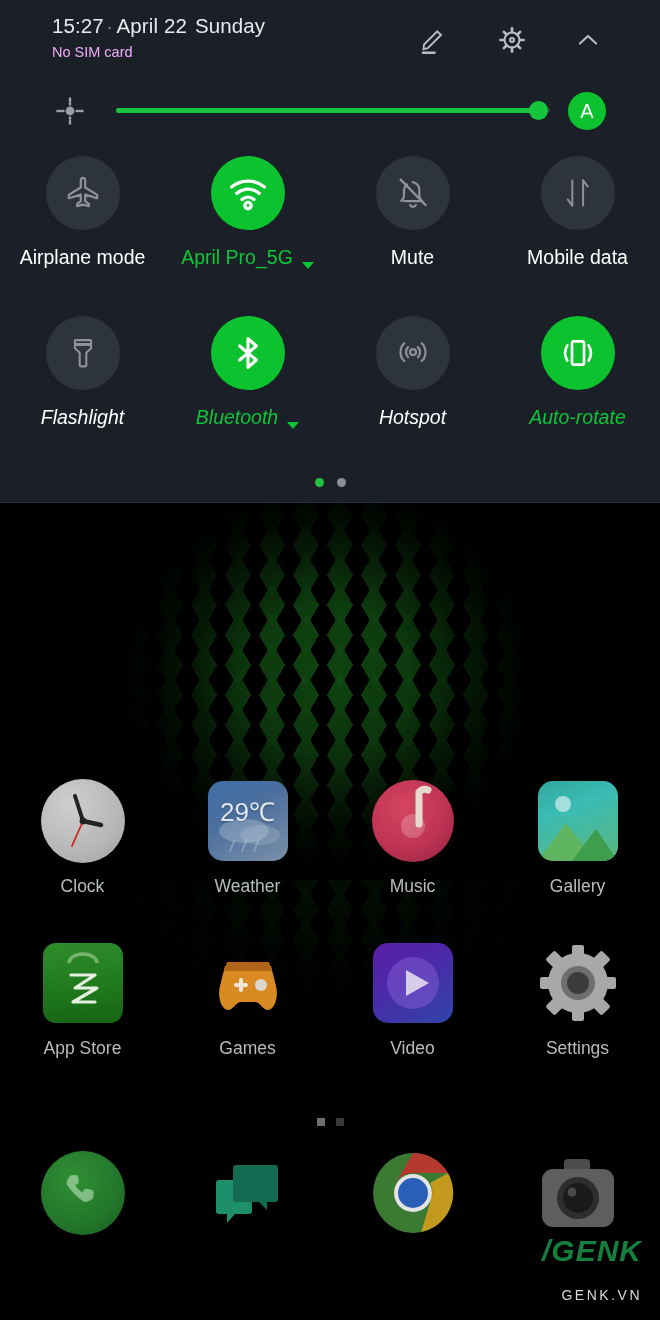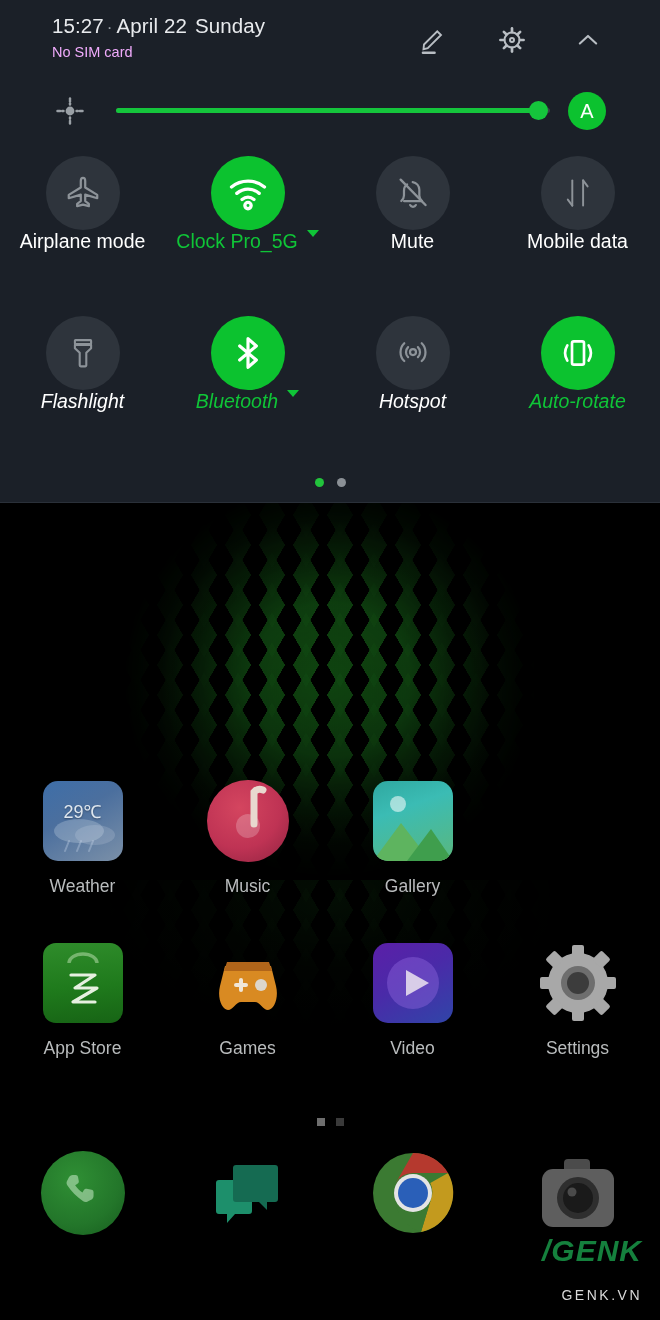--- a/index.html
+++ b/index.html
@@ -170,22 +170,23 @@
   }
   .tile-circle {
     width: 74px; height: 74px;
     border-radius: 50%;
     background: #2e343c;
     display: flex; align-items: center; justify-content: center;
     margin-top: 4px;
   }
   .tile.on .tile-circle { background: #0cc22f; }
   .tile-label-wrap {
+    margin-top: 16px;
     display: flex;
-    align-items: flex-start;
+    align-items: flex-end;
     justify-content: center;
     white-space: nowrap;
   }
   .tile-label {
     color: #ffffff;
     font-size: 19.5px;
     line-height: 23px;
   }
   .tile.on .tile-label { color: #0fc537; }
   .tile-caret {
@@ -240,21 +241,21 @@
     position: relative;
     box-shadow: 0 1px 3px rgba(0,0,0,0.6);
   }
   .ic-weather {
     width: 80px; height: 80px; border-radius: 15px;
     background: linear-gradient(150deg, #3e6ea8 0%, #4b6f9e 40%, #7b90a8 100%);
     position: relative; overflow: hidden;
     display: flex; align-items: flex-start; justify-content: center;
   }
   .ic-weather .temp {
-    color: #dfe7ef; font-size: 18px; margin-top: 18px;
+    color: #dfe7ef; font-size: 26px; margin-top: 12px;
     text-shadow: 0 1px 2px rgba(0,0,0,0.35);
   }
   .ic-music {
     width: 82px; height: 82px; border-radius: 50%;
     background: radial-gradient(circle at 40% 34%, #d4455f 0%, #bf3354 55%, #8f2340 100%);
     position: relative;
   }
   .ic-gallery {
     width: 80px; height: 80px; border-radius: 15px;
     background: linear-gradient(160deg, #2fa8a0 0%, #3bbcb4 35%, #5ab77e 100%);
@@ -403,21 +404,21 @@
       <div class="tile on">
         <div class="tile-circle">
           <svg width="42" height="42" viewBox="0 0 24 24" fill="none" stroke="#ffffff" stroke-width="1.9" stroke-linecap="round">
             <path d="M2.6 8.6C5.2 6.4 8.5 5.2 12 5.2s6.8 1.2 9.4 3.4"></path>
             <path d="M5.6 12.2C7.4 10.7 9.6 9.8 12 9.8s4.6.9 6.4 2.4"></path>
             <path d="M8.6 15.7c1-.8 2.2-1.3 3.4-1.3s2.4.5 3.4 1.3"></path>
             <circle cx="12" cy="19.2" r="1.8"></circle>
           </svg>
         </div>
         <div class="tile-label-wrap">
-          <span class="tile-label">Clock Pro_5G</span>
+          <span class="tile-label">April Pro_5G</span>
           <span class="tile-caret"></span>
         </div>
       </div>
 
       <div class="tile">
         <div class="tile-circle">
           <svg width="38" height="38" viewBox="0 0 24 24" fill="none" stroke="#8d9399" stroke-width="1.4" stroke-linecap="round" stroke-linejoin="round">
             <path d="M6.3 17.1h11.4c-1.1-1.1-1.7-2-1.7-3.6V10c0-2.5-1.8-4.6-4.2-4.9"></path>
             <path d="M8.3 6.6C7 7.5 6.3 8.9 6.3 10.7v2.8c0 1.6-.6 2.5-1.7 3.6"></path>
             <path d="M10.2 19.6a2 2 0 0 0 3.6 0"></path>
@@ -500,20 +501,33 @@
     </div>
 
     <div id="qs-dots">
       <div class="qs-dot active"></div>
       <div class="qs-dot"></div>
     </div>
   </div>
 
   <div class="app-row" id="app-row-0">
 
+    <div class="app">
+      <div class="app-icon">
+        <div class="ic-clock">
+          <svg width="84" height="84" viewBox="0 0 84 84" style="position:absolute;left:0;top:0">
+            <line x1="42" y1="42" x2="34" y2="17" stroke="#222" stroke-width="4" stroke-linecap="round"></line>
+            <line x1="42" y1="42" x2="60" y2="46" stroke="#222" stroke-width="4.5" stroke-linecap="round"></line>
+            <line x1="42" y1="42" x2="31" y2="67" stroke="#cc2222" stroke-width="1.8" stroke-linecap="round"></line>
+            <circle cx="42" cy="42" r="3.4" fill="#222"></circle>
+          </svg>
+        </div>
+      </div>
+      <div class="app-label">Clock</div>
+    </div>
 
     <div class="app">
       <div class="app-icon">
         <div class="ic-weather">
           <div class="temp">29℃</div>
           <svg width="80" height="80" viewBox="0 0 80 80" style="position:absolute;left:0;top:0">
             <ellipse cx="36" cy="50" rx="25" ry="12" fill="rgba(220,230,240,0.26)"></ellipse>
             <ellipse cx="52" cy="54" rx="20" ry="10" fill="rgba(220,230,240,0.18)"></ellipse>
             <g stroke="rgba(200,215,235,0.35)" stroke-width="2" stroke-linecap="round">
               <line x1="26" y1="60" x2="22" y2="70"></line>

